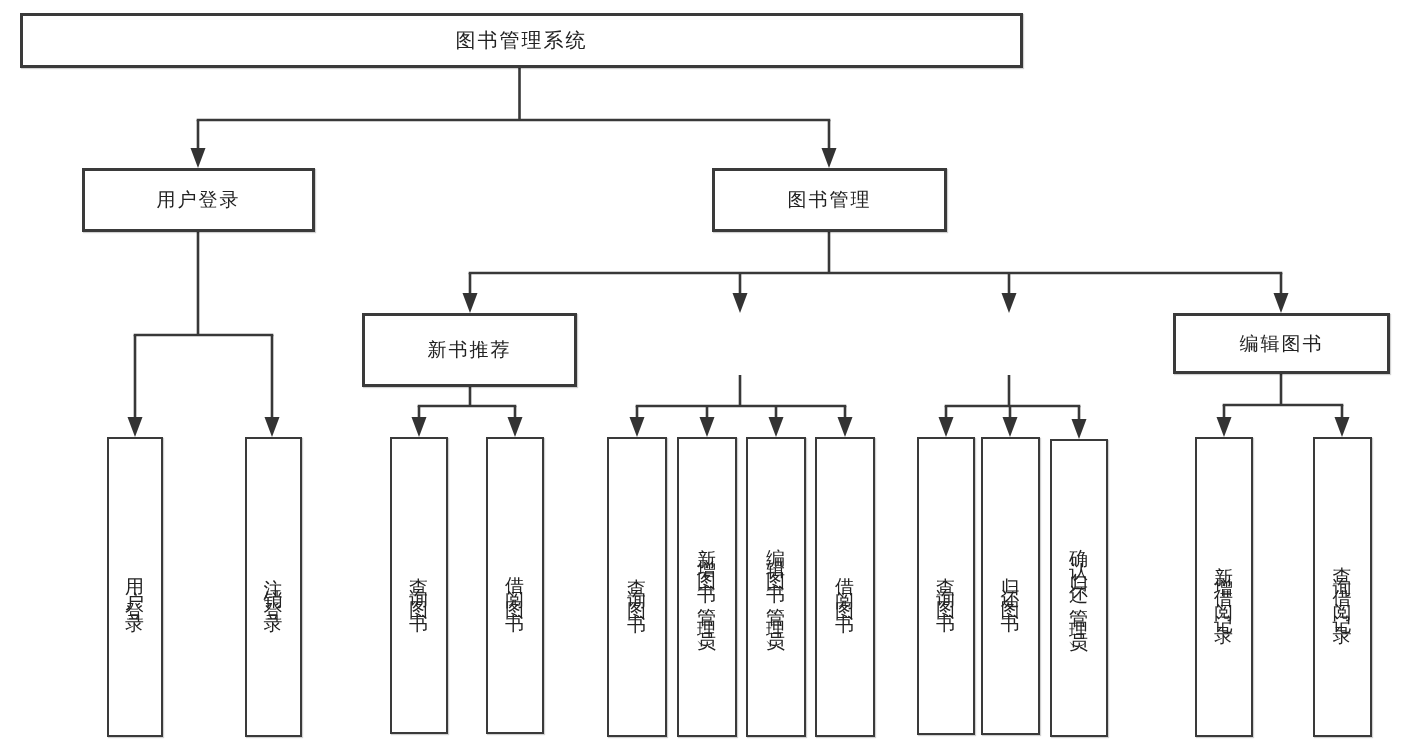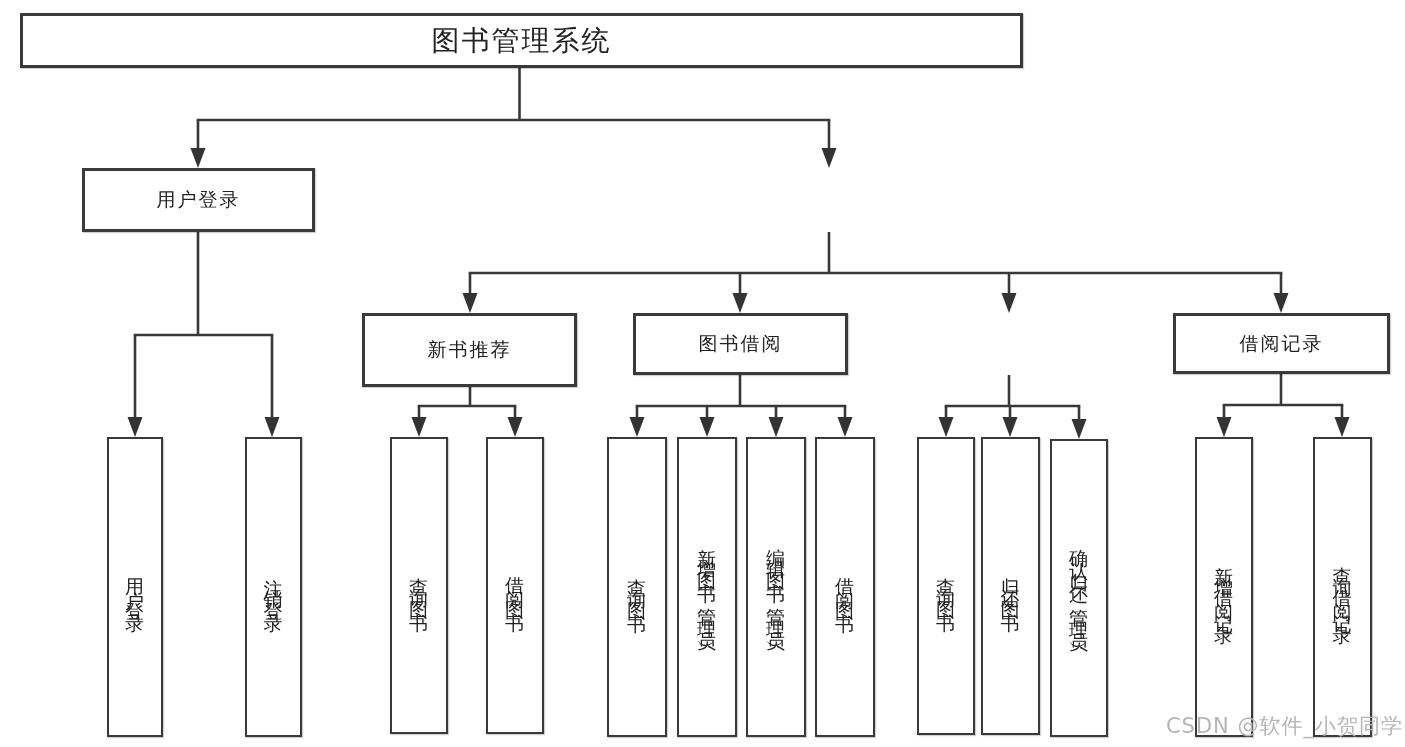--- a/index.html
+++ b/index.html
@@ -26,21 +26,21 @@
     display: flex;
     align-items: center;
     justify-content: center;
     color: #222222;
   }
   .hbox span {
     font-size: 19px;
     letter-spacing: 2px;
     white-space: nowrap;
   }
-  .root-box span { font-size: 28px; }
+  .root-box span { font-size: 20px; }
   .vbox {
     border-width: 2.5px;
   }
   .vbox span {
     writing-mode: vertical-rl;
     text-orientation: mixed;
     font-size: 19px;
     letter-spacing: 12px;
     line-height: 1;
   }
@@ -130,29 +130,29 @@
     </g>
   </svg>
 
   <div class="node hbox root-box" style="left:20px;top:13px;width:1003px;height:55px">
     <span>图书管理系统</span>
   </div>
 
   <div class="node hbox" style="left:82px;top:168px;width:233px;height:64px">
     <span>用户登录</span>
   </div>
+  <div class="node hbox" style="left:712px;top:168px;width:235px;height:64px">
+    <span>图书管理</span>
+  </div>
 
   <div class="node hbox" style="left:362px;top:313px;width:215px;height:74px">
     <span>新书推荐</span>
   </div>
-  <div class="node hbox" style="left:633px;top:313px;width:215px;height:62px">
-    <span>图书借阅</span>
-  </div>
   <div class="node hbox" style="left:1173px;top:313px;width:217px;height:61px">
-    <span>借阅记录</span>
+    <span>编辑图书</span>
   </div>
 
   <div class="node vbox" style="left:107px;top:437px;width:56px;height:300px">
     <span>用户登录</span>
   </div>
   <div class="node vbox" style="left:245px;top:437px;width:57px;height:300px">
     <span>注销登录</span>
   </div>
 
   <div class="node vbox" style="left:390px;top:437px;width:58px;height:297px">
@@ -185,15 +185,14 @@
     <span>确认归还（管理员）</span>
   </div>
 
   <div class="node vbox" style="left:1195px;top:437px;width:58px;height:300px">
     <span>新增借阅记录</span>
   </div>
   <div class="node vbox" style="left:1313px;top:437px;width:59px;height:300px">
     <span>查询借阅记录</span>
   </div>
 
-  <div class="watermark">CSDN @软件_小贺同学</div>
 
 </div>
 
 </body></html>

